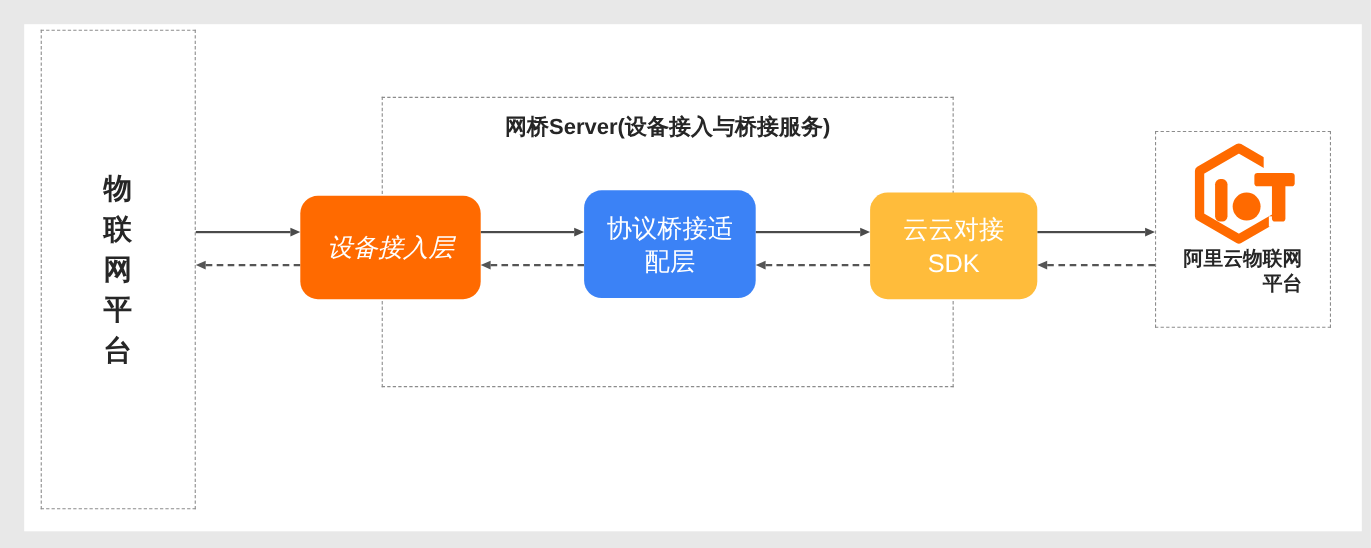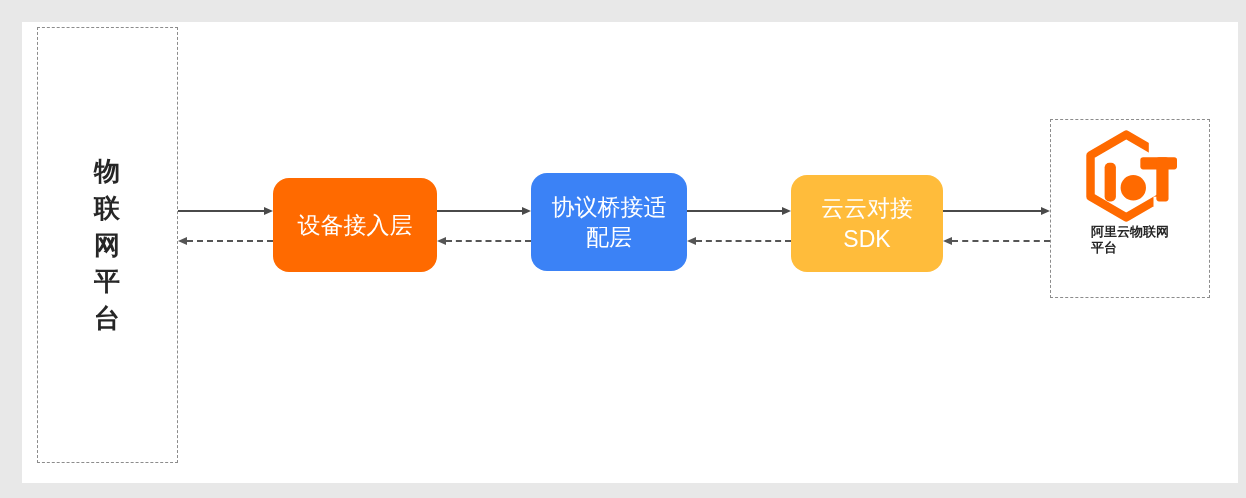--- a/index.html
+++ b/index.html
@@ -66,25 +66,25 @@
   .node-sdk     { left: 791px; top: 175px; width: 152px; height: 97px; }
   
   .right-platform {
     left: 1050px; top: 119px;
     width: 160px; height: 179px;
     display: flex; flex-direction: column; align-items: center;
   }
   .logo-svg { margin-top: 9px; width: 98px; height: 94px; display: block; }
   .right-platform-label {
     margin-top: 1px;
-    font-size: 13px;
+    font-size: 18px;
     font-weight: 700;
     color: #262626;
     line-height: 1.25;
-    text-align: left;
+    text-align: right;
     white-space: pre-line;
   }
   
   .arrow { position: absolute; height: 0; z-index: 2; }
   .arrow-solid { border-top: 2px solid #4a4a4a; }
   .arrow-solid::after {
     content: "";
     position: absolute;
     right: -9px; top: -5px;
     width: 0; height: 0;
@@ -120,22 +120,25 @@
   <div class="card"></div>
 
   <div class="dashed-box left-platform">
     <div class="left-platform-label">物
 联
 网
 平
 台</div>
   </div>
 
+  <div class="dashed-box bridge-container">
+    <div class="bridge-title">网桥Server(设备接入与桥接服务)</div>
+  </div>
 
-  <div class="node node-device" style="background-color: rgb(255, 106, 0);">设备接入层</div>
+  <div class="node node-device" style="background-color: rgb(255, 106, 0); font-style: italic;">设备接入层</div>
 
   <div class="node node-bridge" style="background-color: #3b82f6;">协议桥接适
 配层</div>
 
   <div class="node node-sdk" style="background-color: rgb(255, 188, 59);">云云对接
 SDK</div>
 
   <div class="dashed-box right-platform">
     <svg class="logo-svg" viewBox="0 0 104 100" aria-hidden="true">
       <polygon points="48,6 86,28 86,72 48,94 10,72 10,28" fill="none" stroke-width="9" stroke-linejoin="round" stroke="#FF6A00"></polygon>

